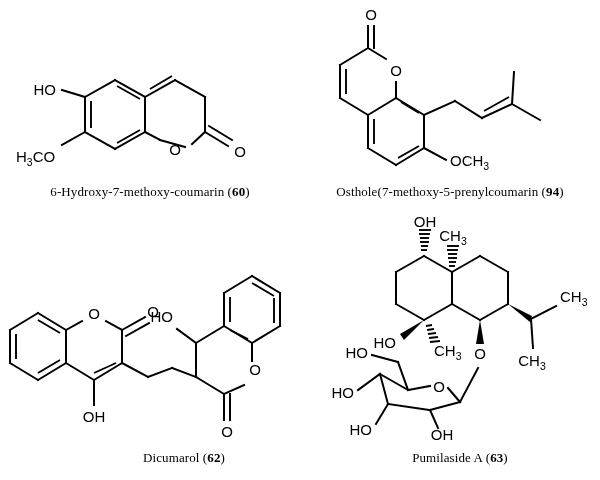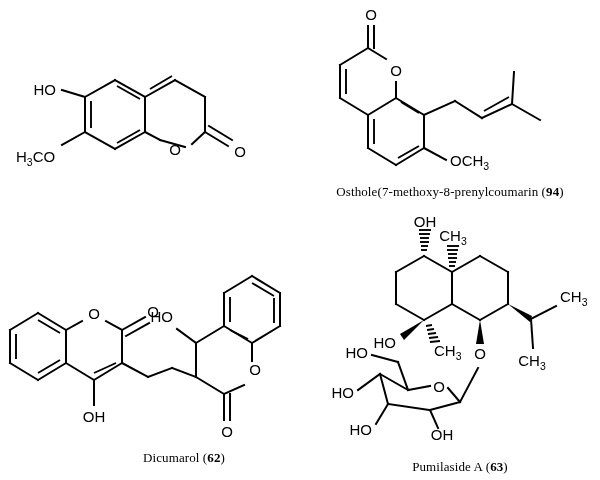--- a/index.html
+++ b/index.html
@@ -108,20 +108,23 @@
       <g>
         <path class="bond" d="M 85,97 L 62,90"></path>
         <text class="atom" x="56" y="95" text-anchor="end">HO</text>
       </g>
 
       <g>
         <path class="bond" d="M 85,132 L 62,145"></path>
         <text class="atom" x="16" y="162" text-anchor="start"><tspan>H</tspan><tspan class="sub" dy="4">3</tspan><tspan dy="-4">CO</tspan></text>
       </g>
     </svg>
+    <div class="caption" style="left:0px; top:184px; width:300px;">
+      <span>6-Hydroxy-7-methoxy-coumarin (</span><b>60</b><span>)</span>
+    </div>
   </div>
 
   <div class="panel" style="left:300px; top:0px; width:300px; height:180px;">
     <svg width="300" height="180" viewBox="0 0 300 180">
 
       <g>
         <path class="bond" d="M 68,48 L 40,65"></path>
         <path class="bond" d="M 40,65 L 40,98"></path>
         <path class="bond" d="M 40,98 L 68,115"></path>
         <path class="bond" d="M 68,115 L 96,98"></path>
@@ -160,21 +163,21 @@
       <g>
         <path class="bond" d="M 124,115 L 155,101"></path>
         <path class="bond" d="M 155,101 L 182,118"></path>
         <path class="bond" d="M 182,118 L 212,104"></path>
         <path class="bond-thin" d="M 184,111 L 209,97"></path>
         <path class="bond" d="M 212,104 L 240,120"></path>
         <path class="bond" d="M 212,104 L 214,72"></path>
       </g>
     </svg>
     <div class="caption" style="left:0px; top:184px; width:300px;">
-      <span>Osthole(7-methoxy-8-prenylcoumarin (</span><b>94</b><span>)</span>
+      <span>Osthole(7-methoxy-5-prenylcoumarin (</span><b>94</b><span>)</span>
     </div>
   </div>
 
   <div class="panel" style="left:0px; top:265px; width:320px; height:185px;">
     <svg width="320" height="185" viewBox="0 0 320 185">
 
       <g>
         <path class="bond" d="M 10,65 L 10,98"></path>
         <path class="bond" d="M 10,98 L 38,115"></path>
         <path class="bond" d="M 38,115 L 66,98"></path>
@@ -350,18 +353,18 @@
       <g>
         <path class="bond" d="M 68,182 L 56,202"></path>
         <text class="atom" x="52" y="213" text-anchor="end">HO</text>
       </g>
 
       <g>
         <path class="bond" d="M 110,188 L 118,206"></path>
         <text class="atom" x="122" y="218" text-anchor="middle">OH</text>
       </g>
     </svg>
-    <div class="caption" style="left:0px; top:228px; width:280px;margin-top:9px;">
+    <div class="caption" style="left:0px; top:228px; width:280px;">
       <span>Pumilaside A (</span><b>63</b><span>)</span>
     </div>
   </div>
 
 </div>
 
 </body></html>

